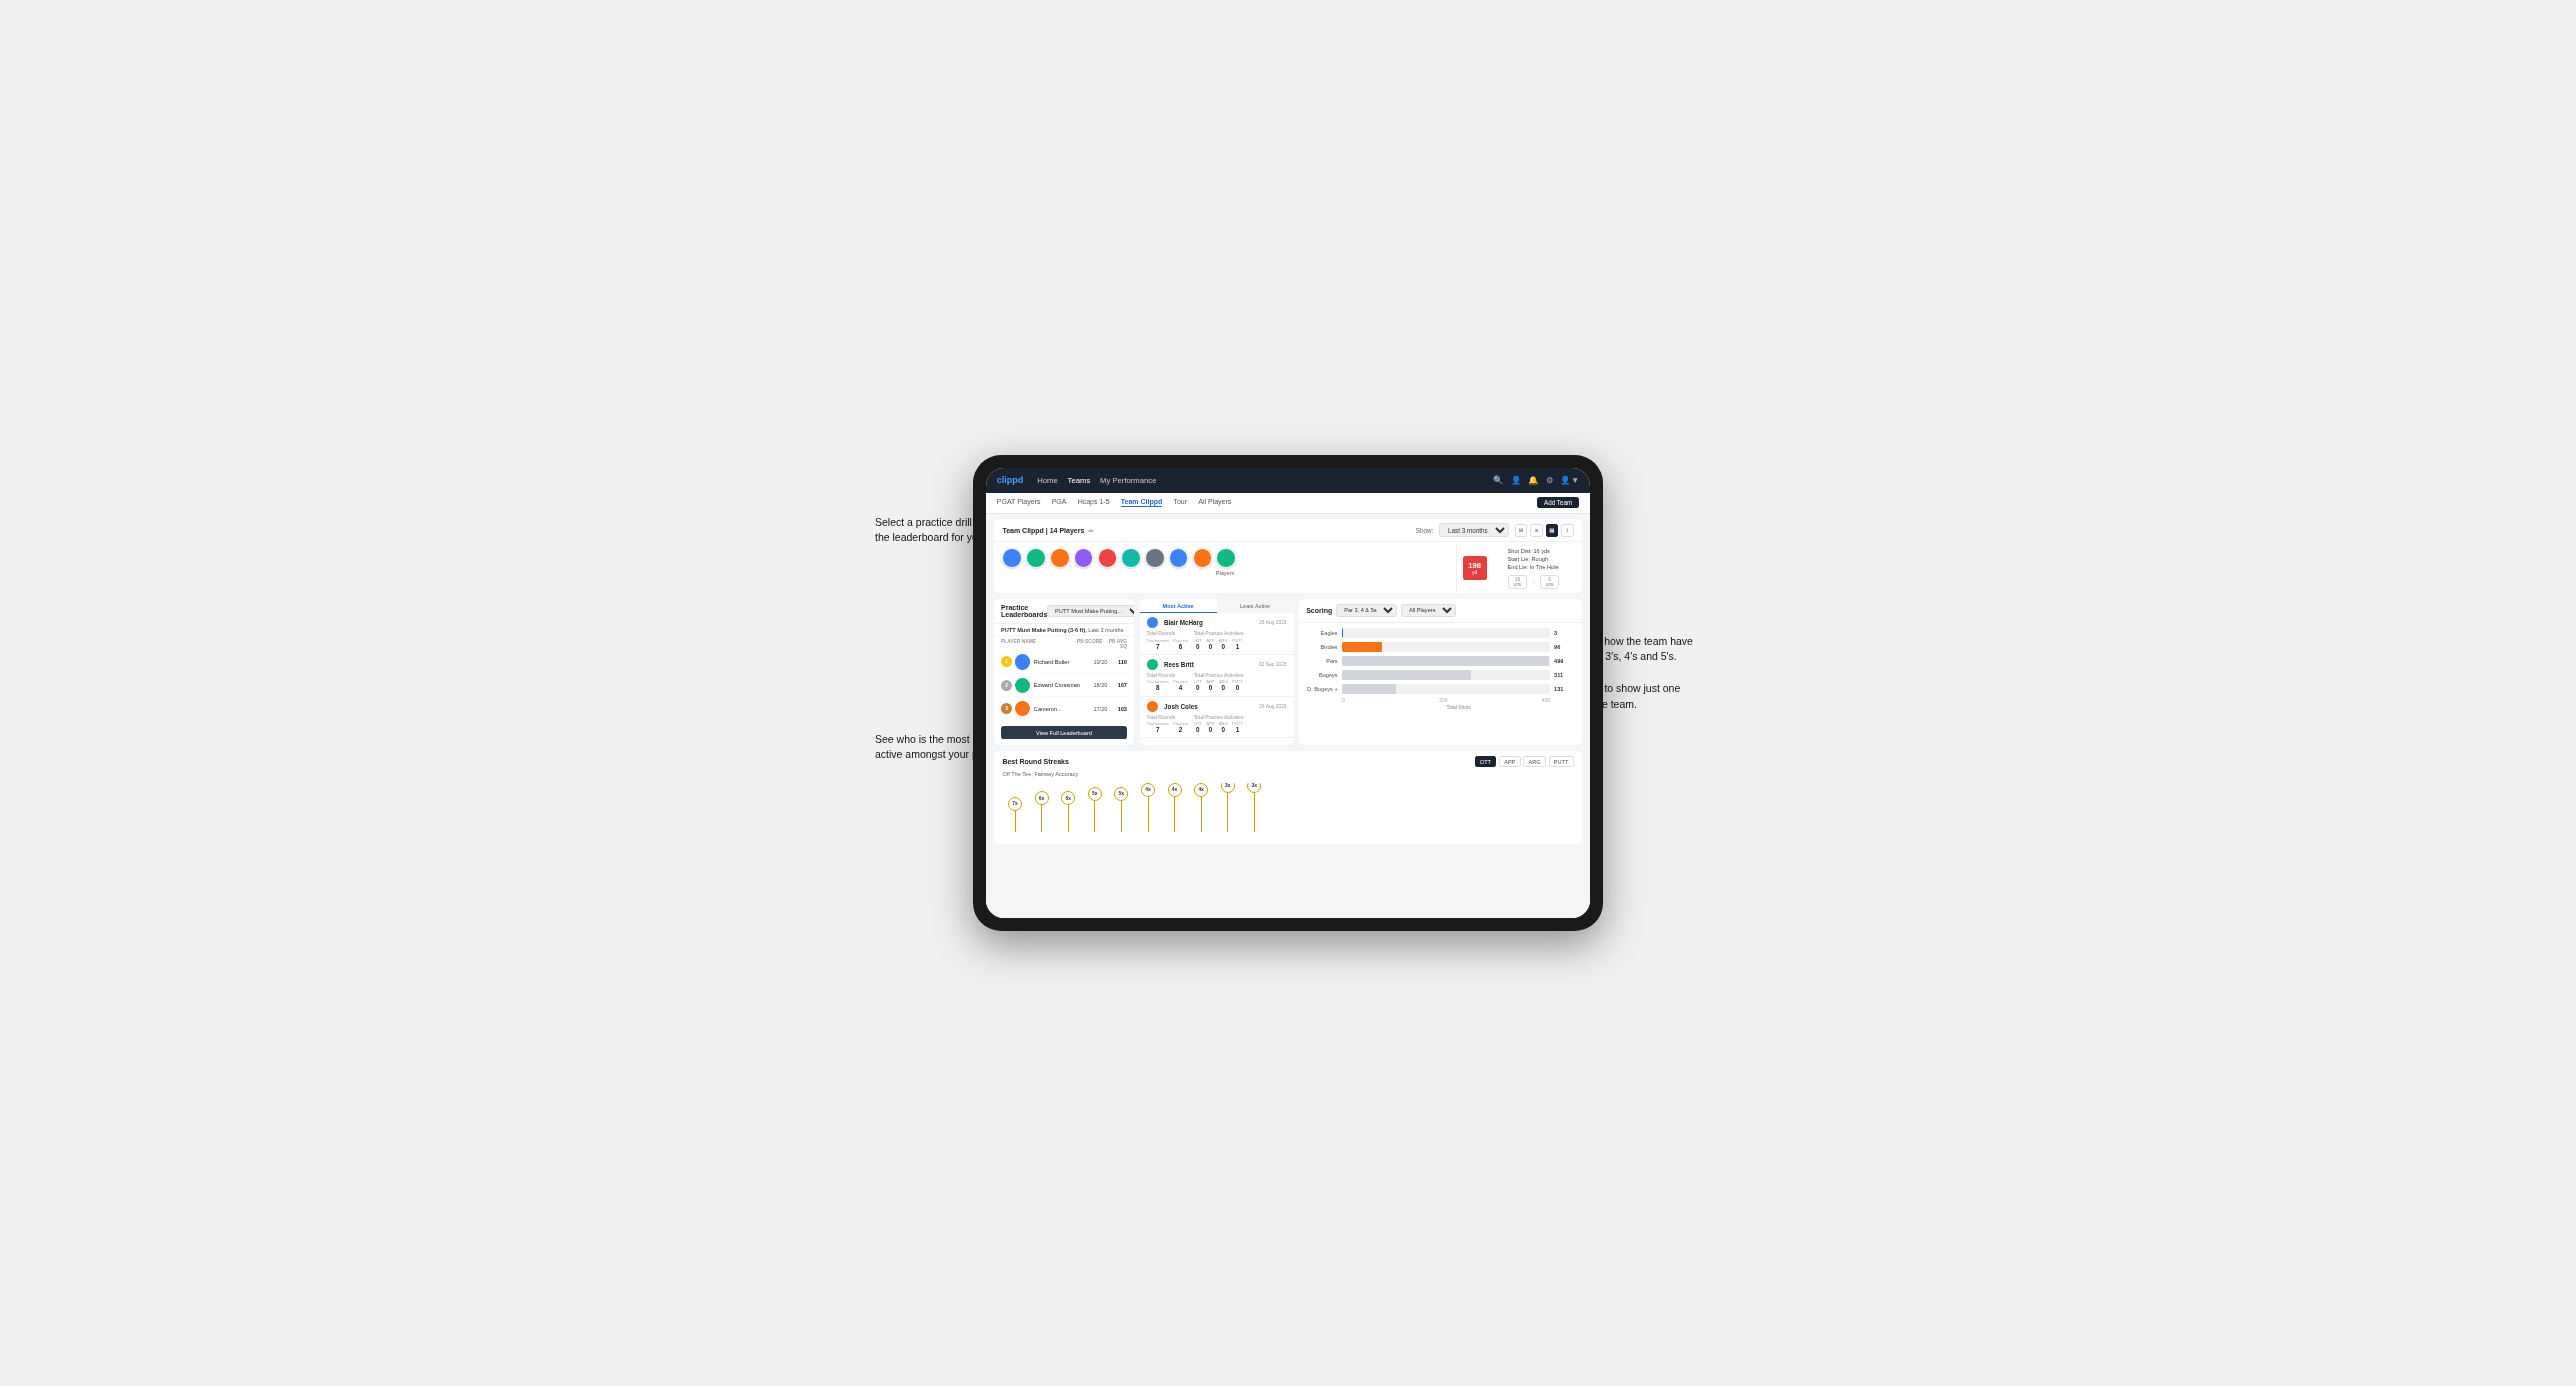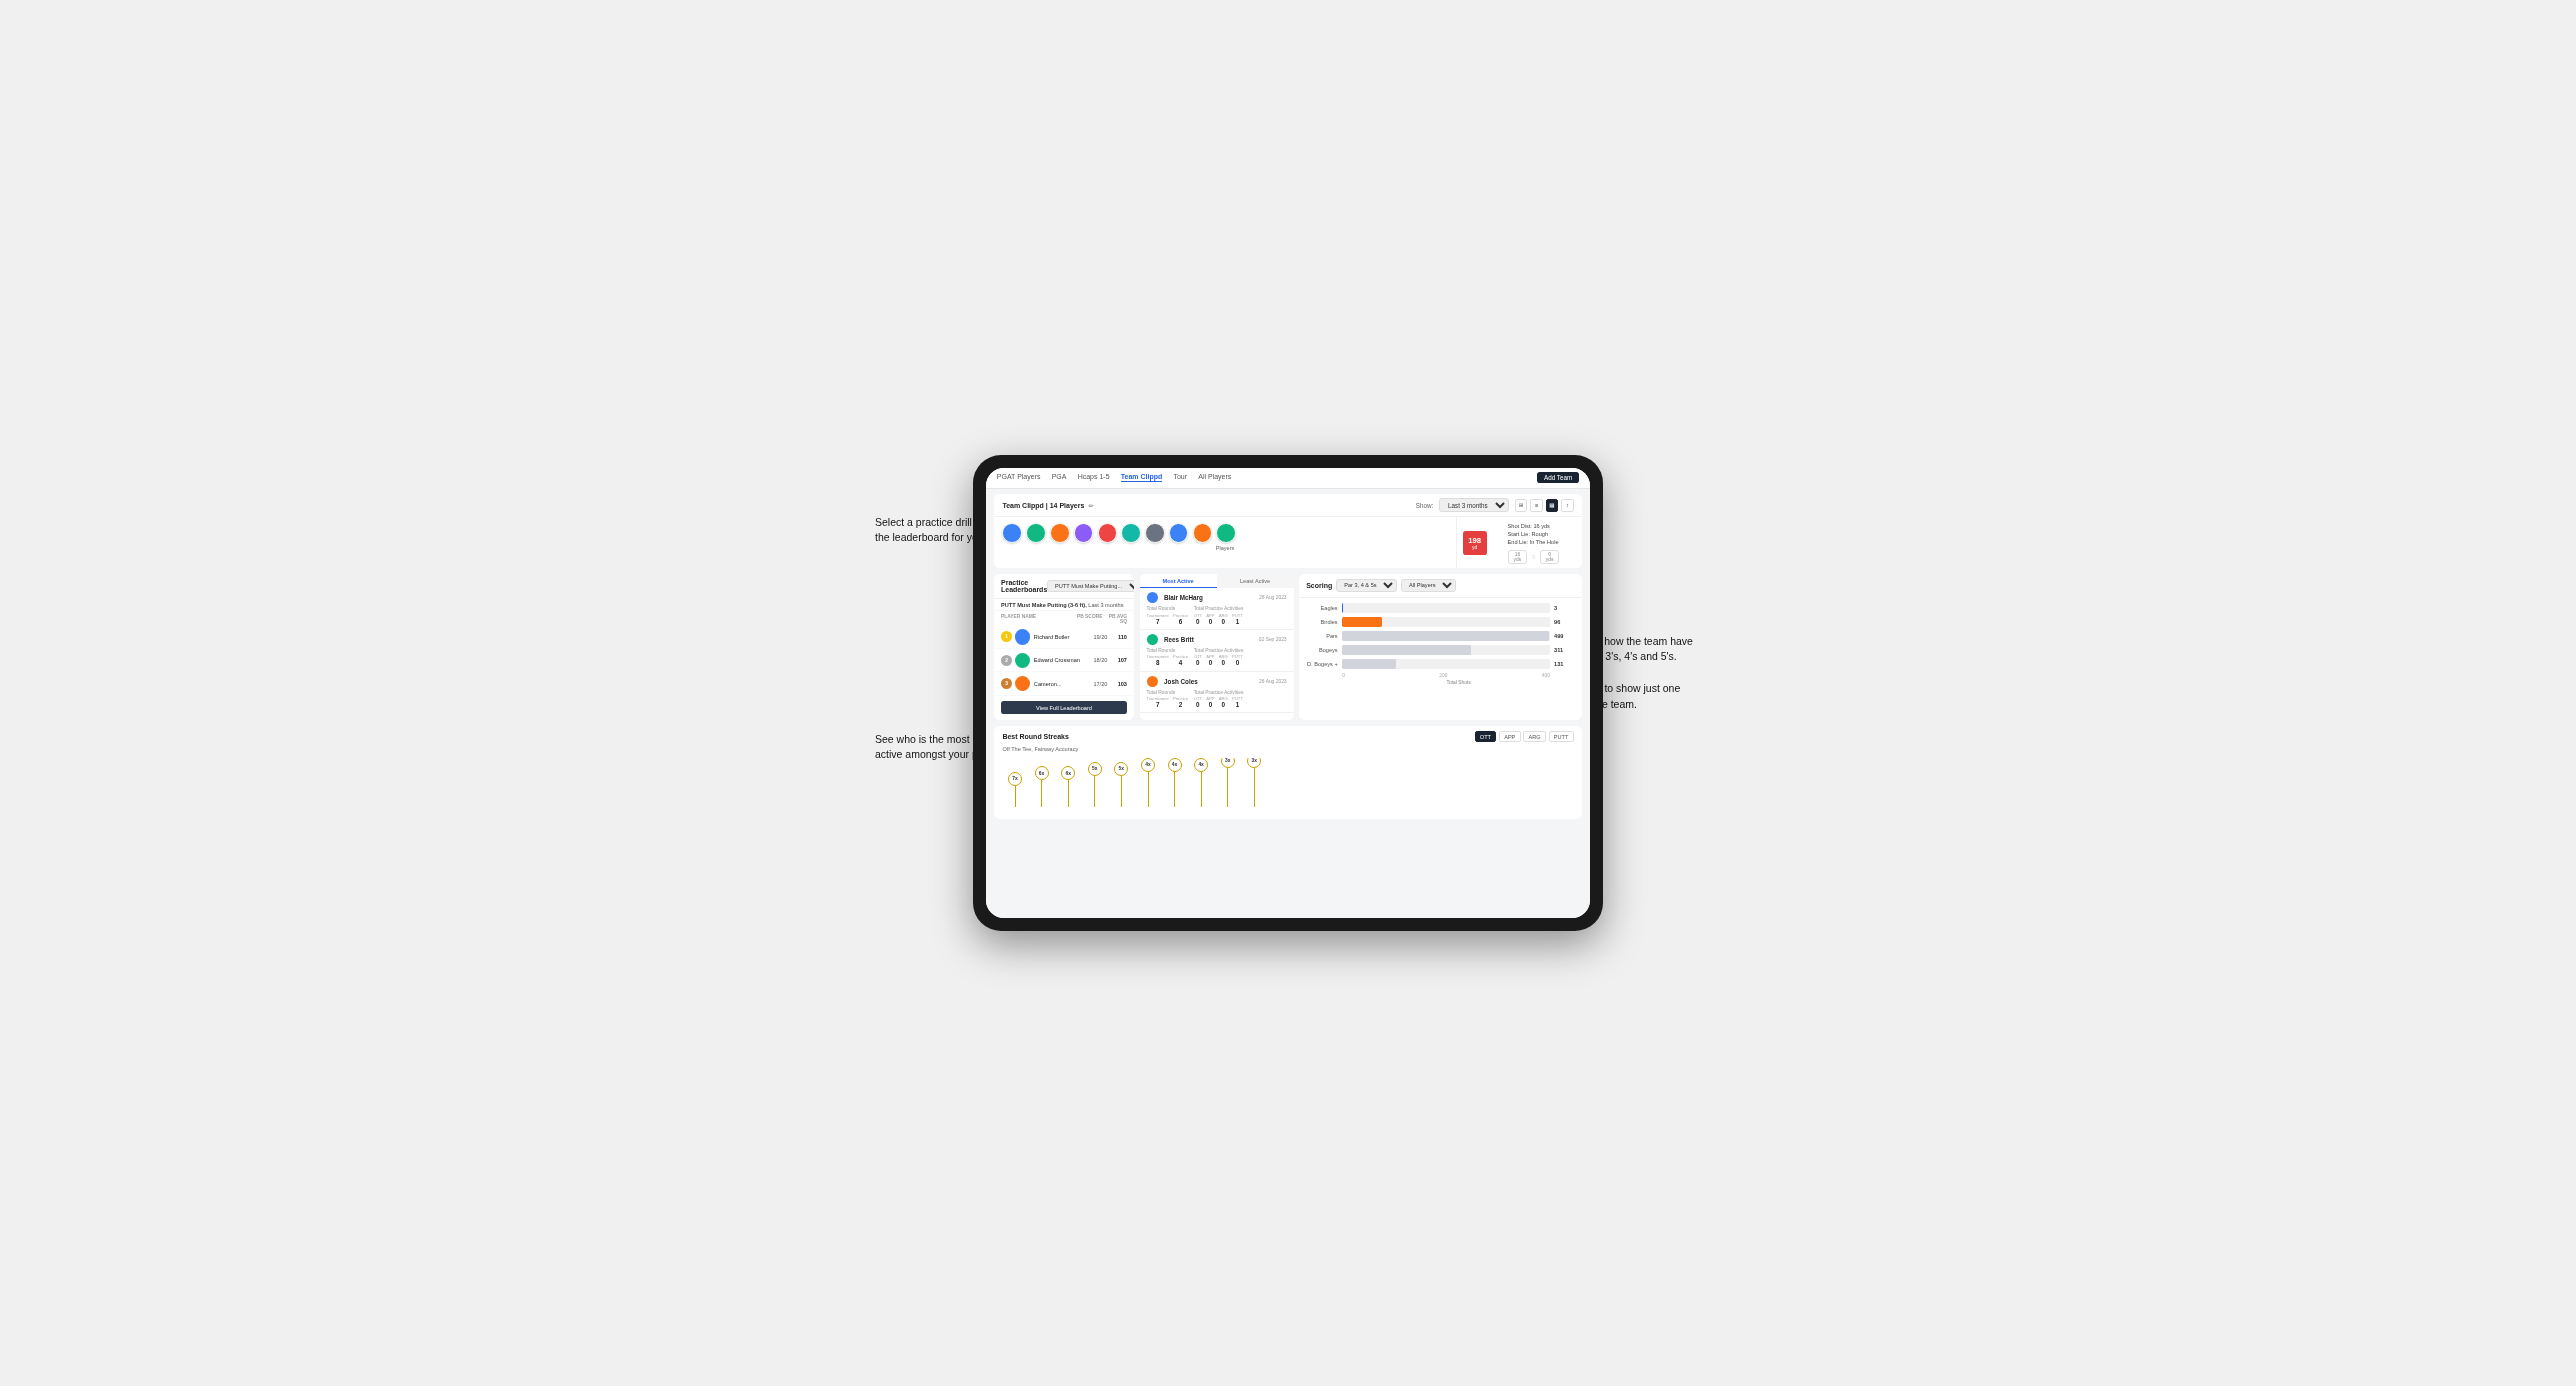--- a/index.html
+++ b/index.html
@@ -519,20 +519,35 @@
     <defs>
       <marker id="arrowhead" markerWidth="8" markerHeight="6" refX="8" refY="3" orient="auto">
         <polygon points="0 0, 8 3, 0 6" fill="#c0143c"></polygon>
       </marker>
     </defs>
   </svg>
 
   <div class="tablet-frame">
     <div class="tablet-screen">
 
+      <div class="nav-bar">
+        <span class="nav-logo">clippd</span>
+        <div class="nav-links">
+          <span class="nav-link">Home</span>
+          <span class="nav-link active">Teams</span>
+          <span class="nav-link">My Performance</span>
+        </div>
+        <div class="nav-icons">
+          <span class="nav-icon">🔍</span>
+          <span class="nav-icon">👤</span>
+          <span class="nav-icon">🔔</span>
+          <span class="nav-icon">⚙</span>
+          <span class="nav-icon">👤▼</span>
+        </div>
+      </div>
 
       <div class="sub-nav">
         <span class="sub-nav-item">PGAT Players</span>
         <span class="sub-nav-item">PGA</span>
         <span class="sub-nav-item">Hcaps 1-5</span>
         <span class="sub-nav-item active">Team Clippd</span>
         <span class="sub-nav-item">Tour</span>
         <span class="sub-nav-item">All Players</span>
         <button class="sub-nav-btn">Add Team</button>
       </div>

